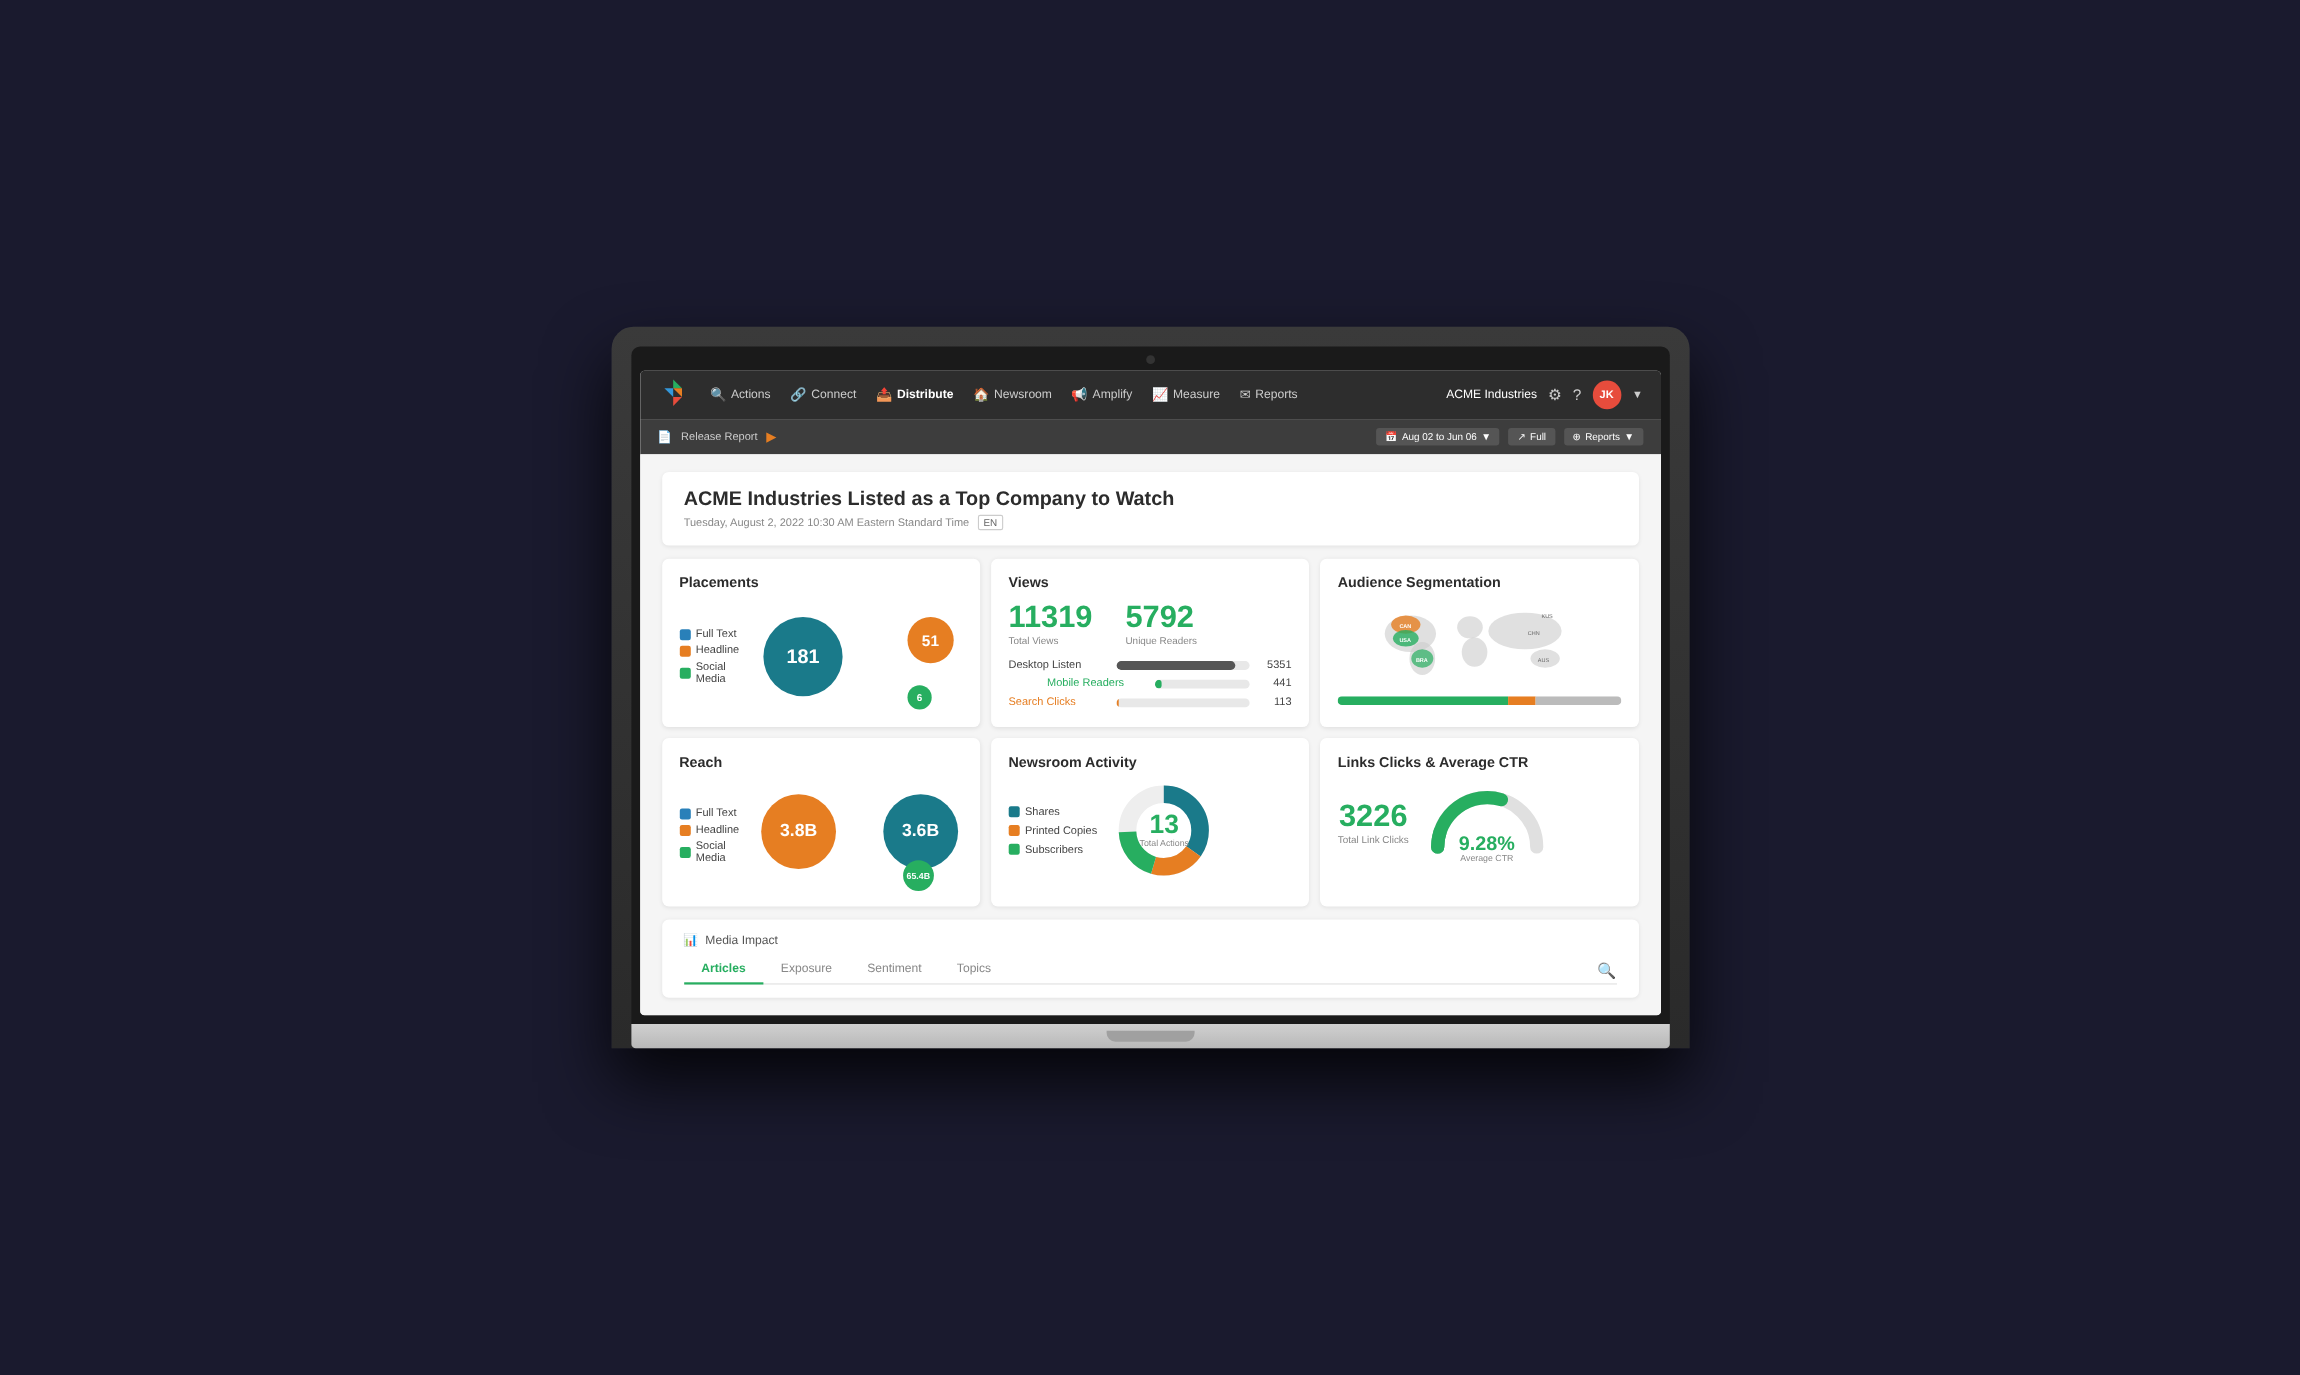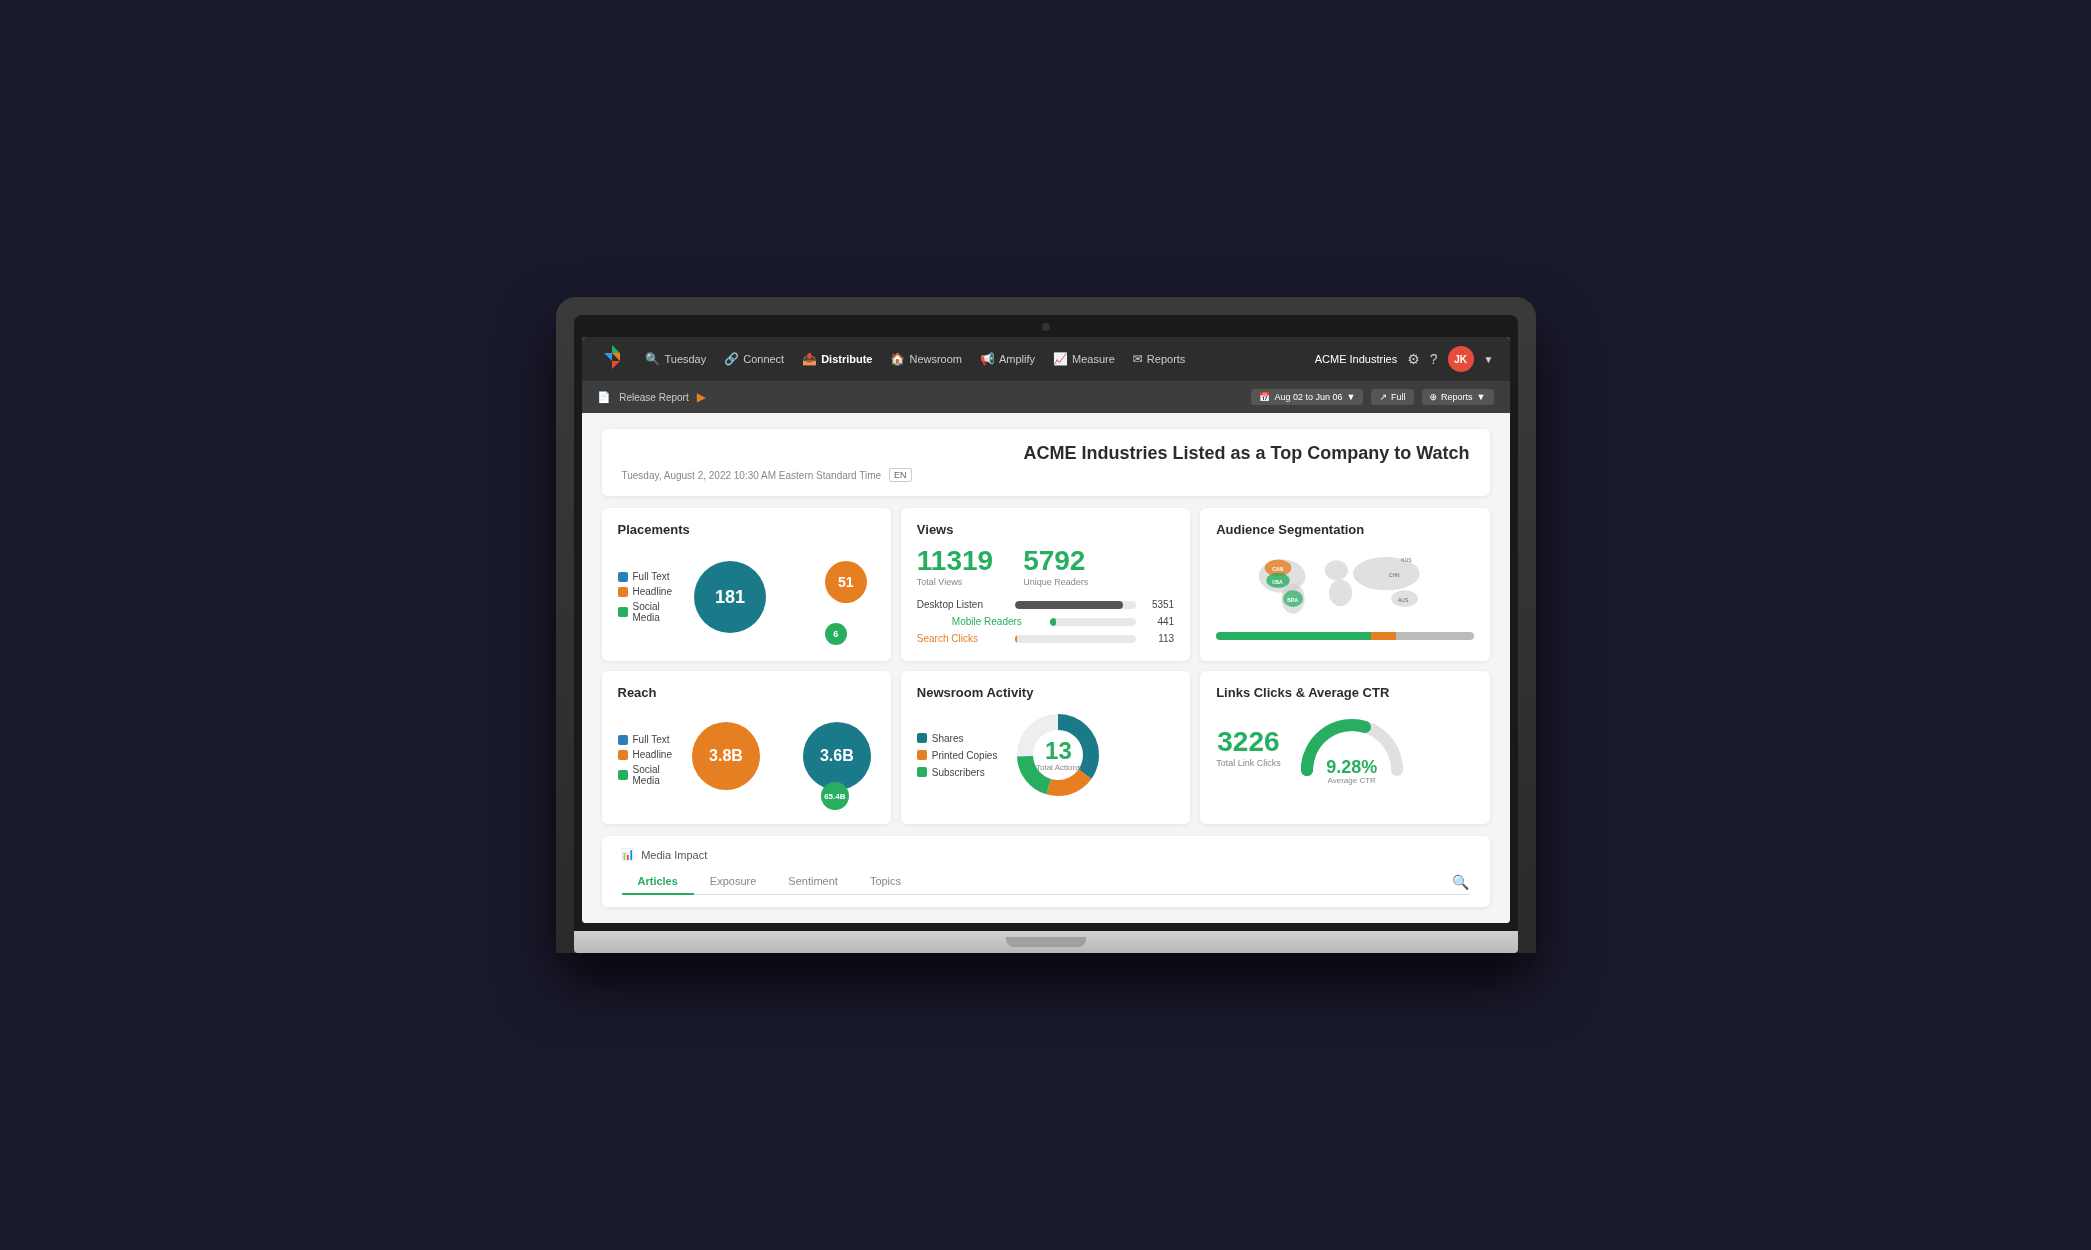--- a/index.html
+++ b/index.html
@@ -161,21 +161,20 @@
       background: #f5f5f5;
       padding: 16px 20px;
     }
 
     .release-header {
       background: #fff;
       border-radius: 6px;
       padding: 14px 20px;
       margin-bottom: 12px;
       box-shadow: 0 1px 4px rgba(0,0,0,0.08);
-      text-align: right;
     }
 
     .release-title {
       font-size: 18px;
       font-weight: 600;
       color: #2c2c2c;
       margin-bottom: 4px;
     }
 
     .release-meta {
@@ -525,21 +524,21 @@
             <polygon points="14,2 22,10 14,10" fill="#27ae60"></polygon>
             <polygon points="14,10 22,10 22,18" fill="#e67e22"></polygon>
             <polygon points="6,10 14,10 14,18" fill="#3498db"></polygon>
             <polygon points="14,18 22,18 14,26" fill="#e74c3c"></polygon>
           </svg>
         </div>
 
         <div class="nav-items">
           <div class="nav-item">
             <span class="nav-icon">🔍</span>
-            <span>Tuesday</span>
+            <span>Actions</span>
           </div>
           <div class="nav-item">
             <span class="nav-icon">🔗</span>
             <span>Connect</span>
           </div>
           <div class="nav-item active">
             <span class="nav-icon">📤</span>
             <span>Distribute</span>
           </div>
           <div class="nav-item">

